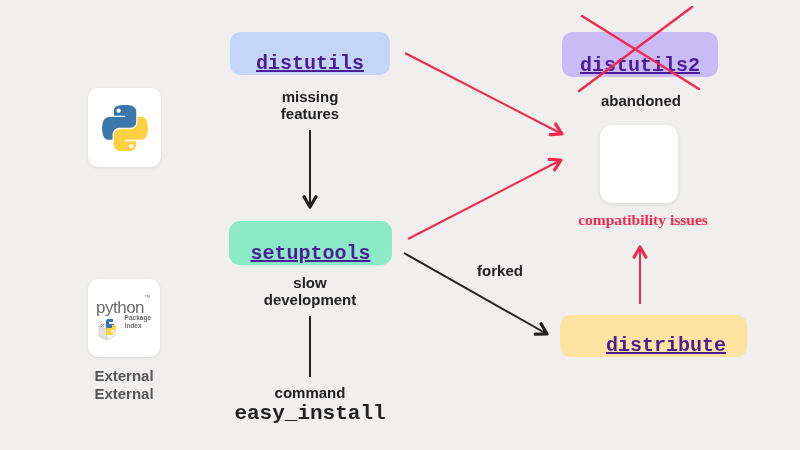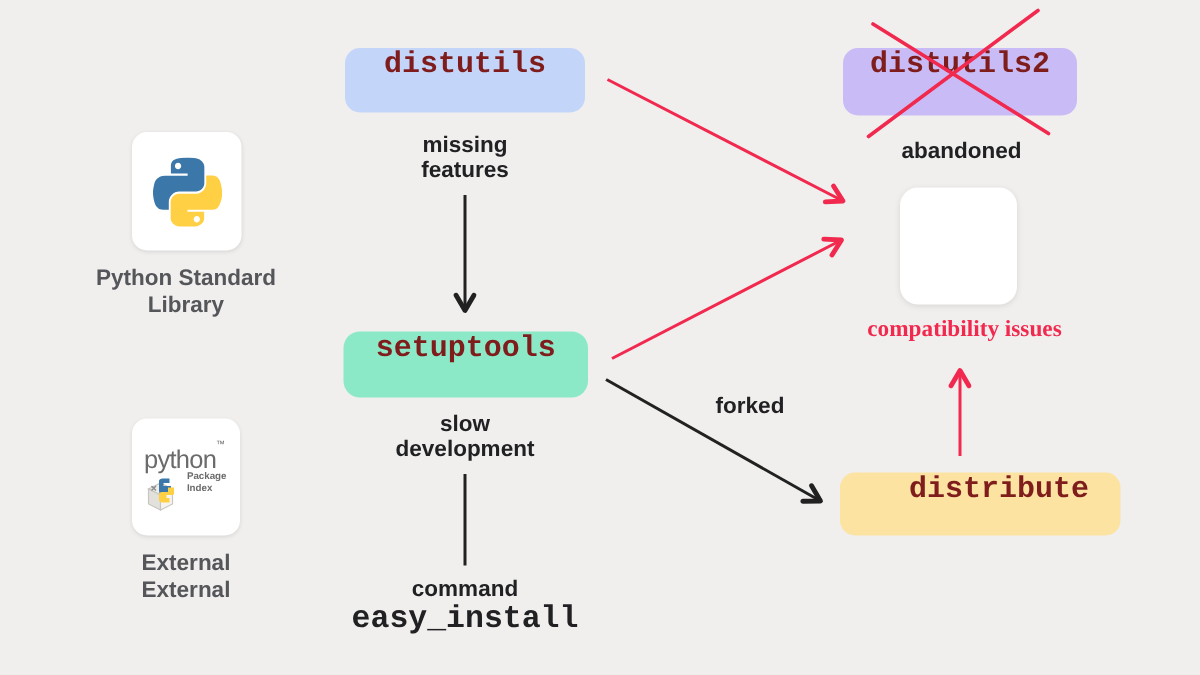--- a/index.html
+++ b/index.html
@@ -14,28 +14,29 @@
   .edges {
     position: absolute;
     left: 0; top: 0;
     width: 800px; height: 450px;
     pointer-events: none;
     z-index: 5;
   }
   .node {
     position: absolute;
     display: flex;
-    align-items: flex-start;
+    align-items: flex-end;
     justify-content: center;
     border-radius: 10px;
     font-family: "Liberation Mono", "DejaVu Sans Mono", monospace;
     font-weight: bold;
     font-size: 20px;
-    color: #7f1d1d;
+    color: #4c1d95;
     z-index: 2;
+    text-decoration: underline;
   }
   .node-distutils  { left: 230px; top: 32px;  width: 160px; height: 43px; }
   .node-distutils2 { left: 562px; top: 32px;  width: 156px; height: 45px; }
   .node-setuptools { left: 229px; top: 221px; width: 163px; height: 44px; }
   .node-distribute { left: 560px; top: 315px; width: 162px; height: 42px; }
   .conflict-box {
     position: absolute;
     left: 600px; top: 125px;
     width: 78px; height: 78px;
     background: #ffffff;
@@ -110,24 +111,20 @@
 </head>
 <body>
 
 <div class="canvas" style="background: rgb(240, 239, 238);">
 
   <div class="side-card card-python">
     <svg width="46" height="46" viewBox="0 0 111 111">
       <path fill="#3b77a8" d="M54.9.2c-4.6 0-9 .4-12.8 1.1C30.8 3.3 28.8 7.5 28.8 15.3v10.4h26.9v3.5H18.7c-7.8 0-14.7 4.7-16.8 13.7-2.5 10.3-2.6 16.7 0 27.4 1.9 8 6.5 13.7 14.3 13.7h9.2V71.5c0-8.9 7.7-16.8 16.8-16.8h26.9c7.5 0 13.5-6.2 13.5-13.7V15.3c0-7.3-6.2-12.8-13.5-14-4.6-.8-9.4-1.2-14.2-1.1zM40.3 8.6c2.8 0 5.1 2.3 5.1 5.2 0 2.8-2.3 5.1-5.1 5.1-2.8 0-5.1-2.3-5.1-5.1 0-2.9 2.3-5.2 5.1-5.2z"></path>
       <path fill="#ffd043" d="M85.6 29.2v12.1c0 9.3-7.9 17.1-16.8 17.1H41.9c-7.4 0-13.5 6.3-13.5 13.7v25.7c0 7.3 6.4 11.6 13.5 13.7 8.5 2.5 16.7 3 26.9 0 6.8-2 13.5-5.9 13.5-13.7V87.4H55.4v-3.5h40.3c7.8 0 10.7-5.5 13.5-13.7 2.8-8.4 2.7-16.5 0-27.4-1.9-7.9-5.6-13.7-13.5-13.7h-10zM70.5 94.2c2.8 0 5.1 2.3 5.1 5.1 0 2.9-2.3 5.2-5.1 5.2-2.8 0-5.1-2.3-5.1-5.2 0-2.8 2.3-5.1 5.1-5.1z"></path>
     </svg>
-  </div>
-  <div class="side-label label-python">
-    <span>Python Standard</span>
-    <span>Library</span>
   </div>
 
   <div class="side-card card-pypi">
     <div class="pypi-logo">
       <div class="pypi-word"><span>python</span><sup>™</sup></div>
       <div class="pypi-sub">
         <span>Package</span>
         <span>Index</span>
       </div>
       <svg class="pypi-cube" width="26" height="28" viewBox="0 0 26 28">

